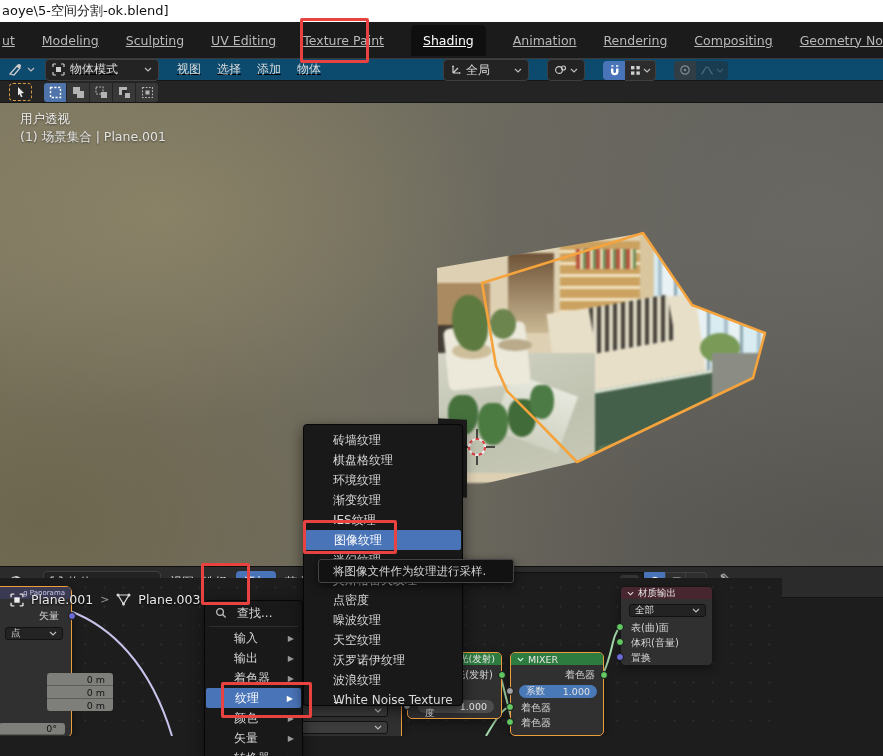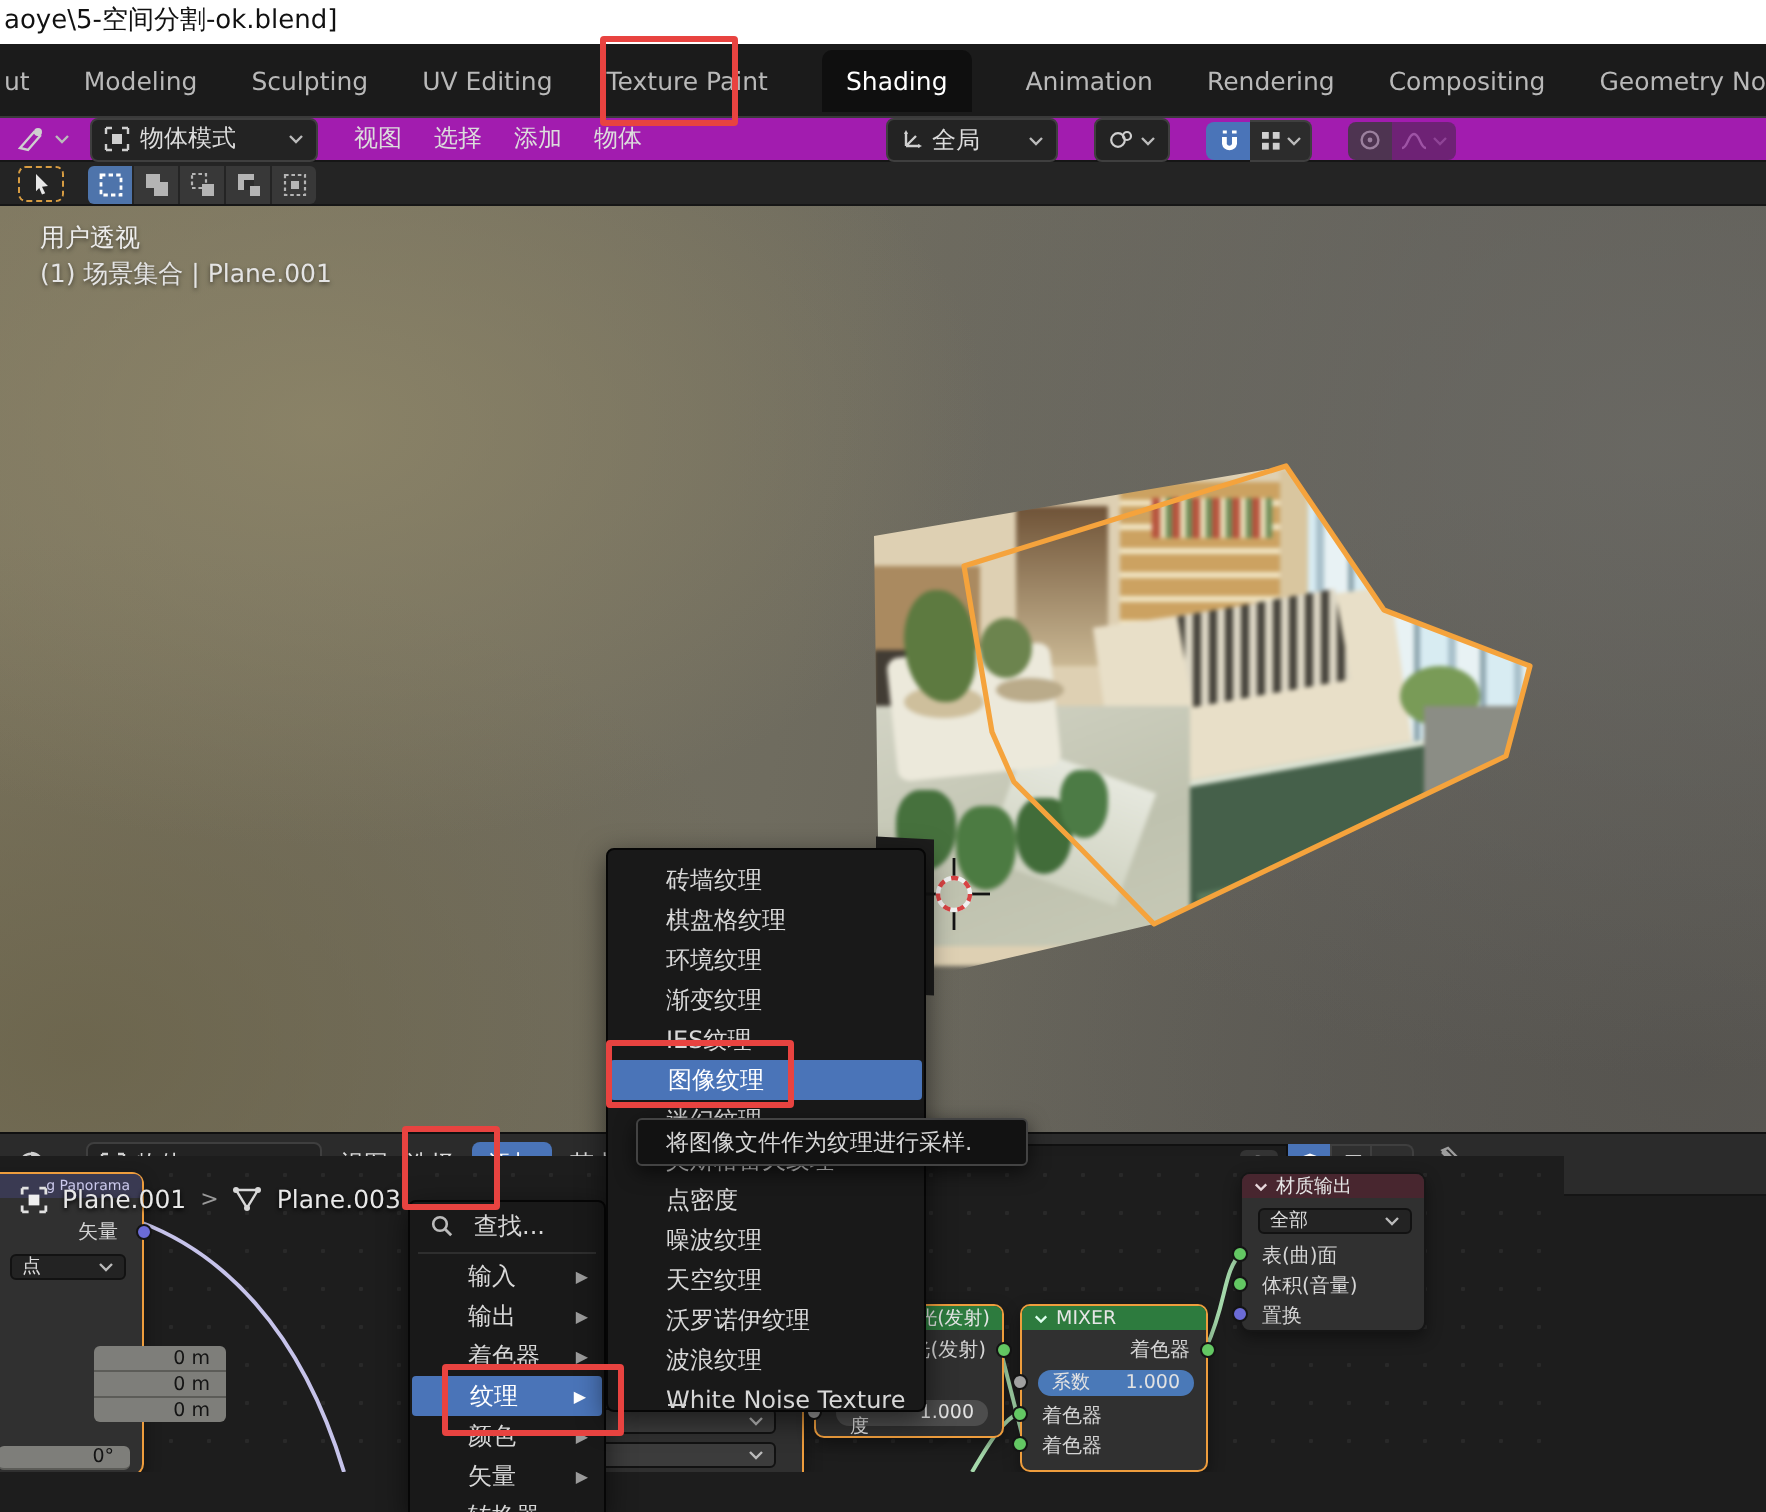--- a/index.html
+++ b/index.html
@@ -7,24 +7,24 @@
        font-family:"DejaVu Sans","Liberation Sans",sans-serif;
        background:#1d1d1d;-webkit-font-smoothing:antialiased;}
   .abs{position:absolute;}
   .row{display:flex;align-items:center;}
   
   #titlebar{left:0;top:0;width:883px;height:22px;background:#ffffff;color:#111;
             font-size:13px;line-height:22px;padding-left:2px;box-sizing:border-box;}
   
   #tabs{left:0;top:22px;width:883px;height:36px;background:#1b1b1b;display:flex;
         align-items:center;gap:27px;padding-left:2px;box-sizing:border-box;}
-  .tab{color:#b9b9b9;font-size:12.5px;white-space:nowrap;}
+  .tab{color:#b9b9b9;font-size:12.5px;white-space:nowrap;text-decoration:underline;}
   .tab.active{color:#ffffff;background:#0f0f0f;padding:8px 12px;border-radius:5px 5px 0 0;}
   
-  .hdr{background:#a21caf;border-top:1px solid #3a3a3a;border-bottom:1px solid #161616;box-sizing:border-box;}
+  .hdr{background:#0c4a6e;border-top:1px solid #3a3a3a;border-bottom:1px solid #161616;box-sizing:border-box;text-decoration:underline;}
   .pill{background:#232323;border:1px solid #3f3f3f;border-radius:4px;display:flex;
         align-items:center;gap:5px;padding:1px 6px;height:18px;}
   .menuword{color:#dcdcdc;font-size:12px;white-space:nowrap;}
   .chev{width:8px;height:5px;}
   
   .tbtn{width:22px;height:19px;background:#383838;display:flex;align-items:center;justify-content:center;}
   
   .menu{background:#191919;border:1px solid #060606;border-radius:4px;
         box-shadow:0 4px 14px rgba(0,0,0,.55);}
   .mitem{height:20px;display:flex;align-items:center;color:#d8d8d8;font-size:12px;

